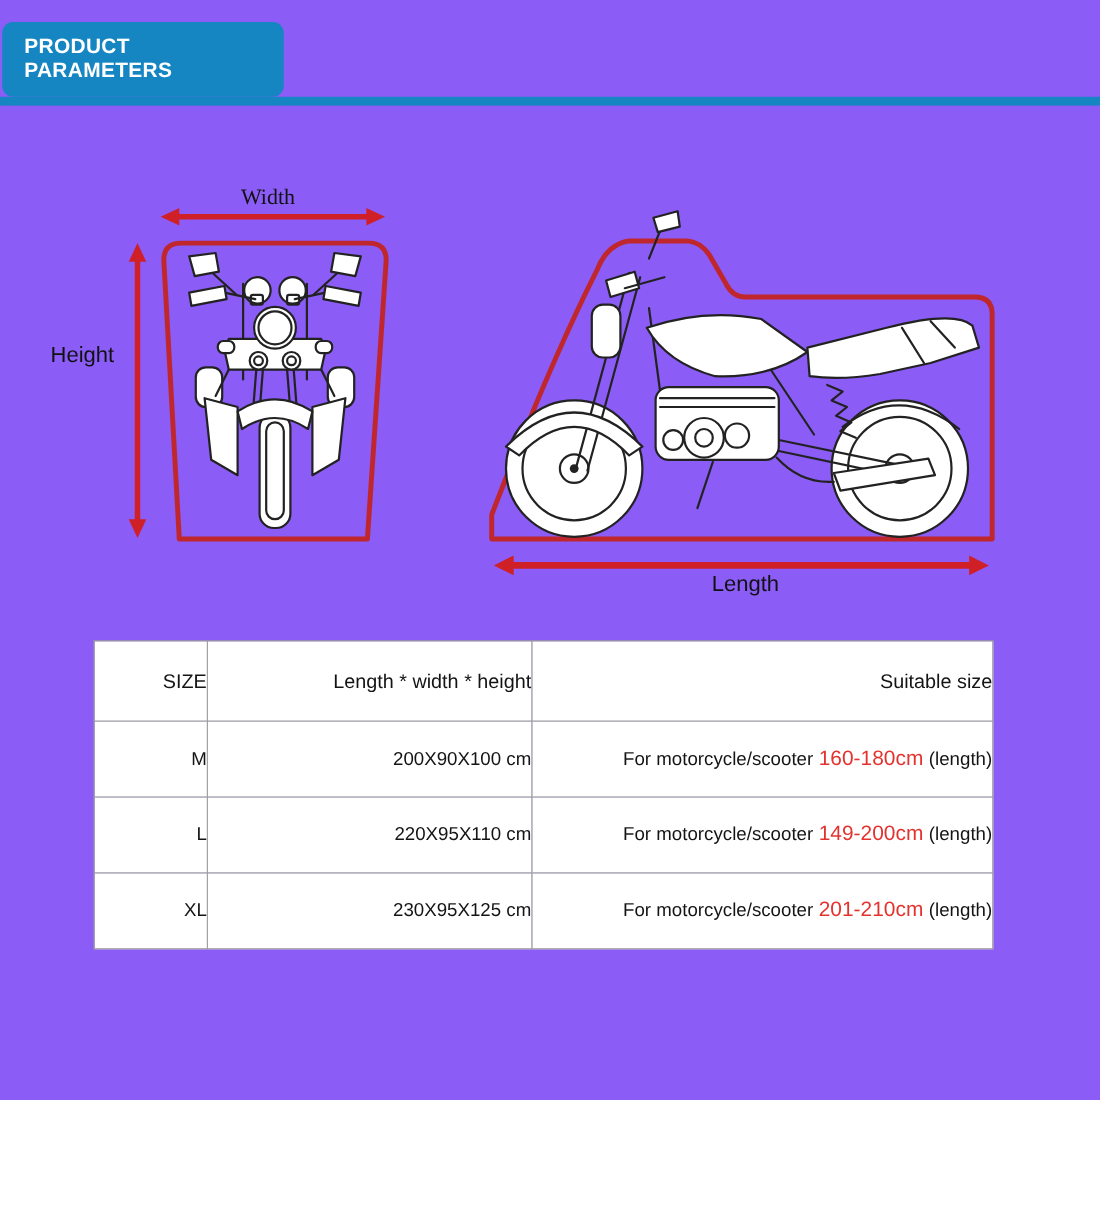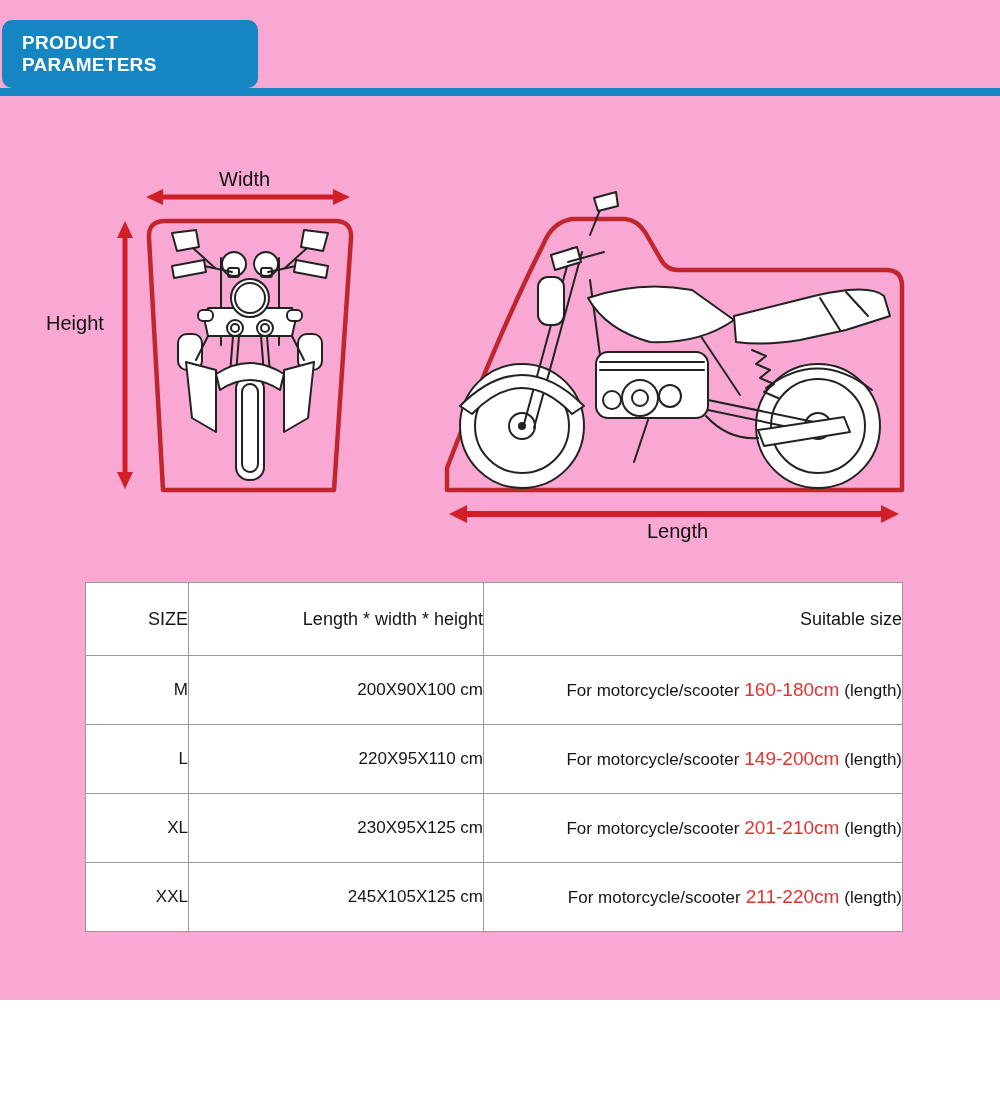--- a/index.html
+++ b/index.html
@@ -2,37 +2,37 @@
 <html style="--banner: #1686c3; --cover: #c0272d; --arrow: #d02027; --highlight: #e4332f; --border: #999999; --ink: #141414;"><head>
 <meta charset="utf-8">
 <style>
   :root{
     --banner:#1686c3; --cover:#c0272d; --arrow:#d02027;
     --highlight:#e4332f; --border:#999999; --ink:#141414;
   }
   *{margin:0;padding:0;box-sizing:border-box;}
   html,body{width:1000px;height:1111px;background:#ffffff;overflow:hidden;
     font-family:"Liberation Sans","DejaVu Sans",sans-serif;color:var(--ink);}
-  .page{position:relative;width:1000px;height:1000px;background:#f9a8d4;}
+  .page{position:relative;width:1000px;height:1000px;background:#8b5cf6;}
 
   
   .badge{position:absolute;left:2px;top:20px;width:256px;height:68px;
     background:var(--banner);border-radius:10px;display:flex;align-items:center;}
   .badge span{color:#fff;font-weight:bold;font-size:19px;letter-spacing:.3px;padding-left:20px;}
   .underline{position:absolute;left:0;top:88px;width:1000px;height:8px;background:var(--banner);}
 
   
   .diagram-svg{position:absolute;left:0;top:0;width:1000px;height:1111px;pointer-events:none;}
   .cover{fill:none;stroke:var(--cover);stroke-width:4.5;stroke-linejoin:round;}
   .bike{fill:none;stroke:#222;stroke-width:2;stroke-linejoin:round;stroke-linecap:round;}
   .bike-f{fill:#fff;stroke:#222;stroke-width:2;stroke-linejoin:round;}
   .arrow-line{stroke:var(--arrow);stroke-width:5;}
   .arrow-head{fill:var(--arrow);}
   .dim-label{position:absolute;font-size:20px;color:#111;}
-  .lbl-width{left:219px;top:168px;}
+  .lbl-width{left:219px;top:168px;font-family:Liberation Serif, serif;}
   .lbl-height{left:46px;top:312px;}
   .lbl-length{left:647px;top:520px;}
 
   
   .size-table{position:absolute;left:85px;top:582px;width:817px;
     border-collapse:collapse;table-layout:fixed;}
   .size-table td,.size-table th{border:1px solid var(--border);text-align:right;
     vertical-align:middle;font-weight:normal;color:var(--ink);background:#fff;}
   .size-table th{height:73px;font-size:18px;}
   .size-table td{height:69px;font-size:17px;}
@@ -197,21 +197,16 @@
     <tr>
       <td>L</td>
       <td>220X95X110 cm</td>
       <td class="suitable-cell"><span>For motorcycle/scooter</span><span class="hl">149-200cm</span><span>(length)</span></td>
     </tr>
     <tr>
       <td>XL</td>
       <td>230X95X125 cm</td>
       <td class="suitable-cell"><span>For motorcycle/scooter</span><span class="hl">201-210cm</span><span>(length)</span></td>
     </tr>
-    <tr>
-      <td>XXL</td>
-      <td>245X105X125 cm</td>
-      <td class="suitable-cell"><span>For motorcycle/scooter</span><span class="hl">211-220cm</span><span>(length)</span></td>
-    </tr>
   </tbody>
     </table>
 
 </div>
 
 </body></html>

